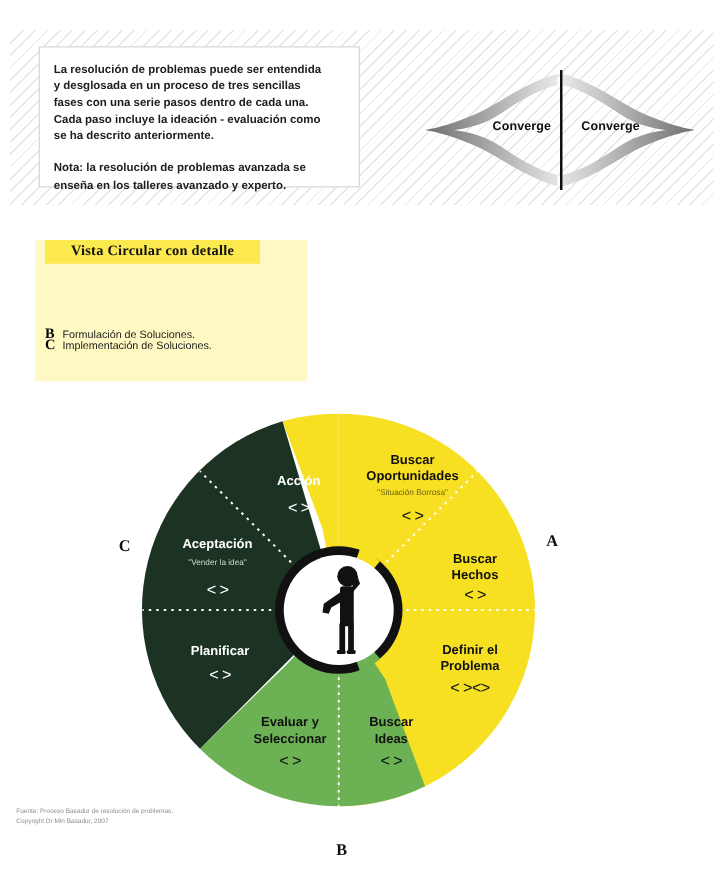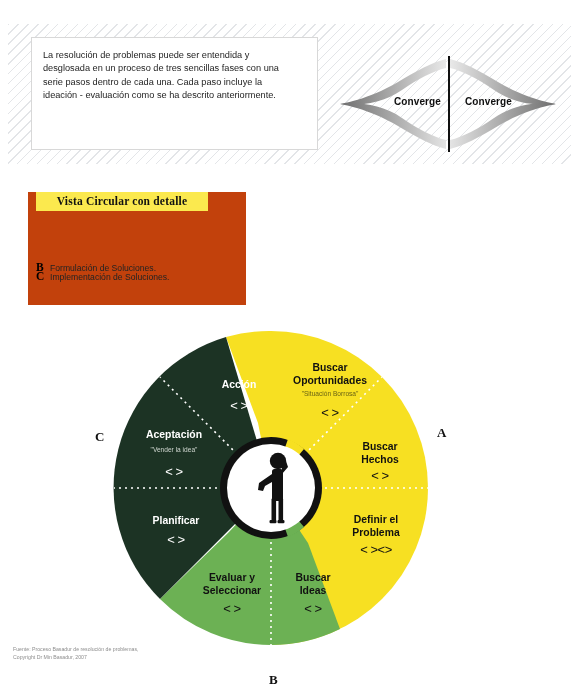--- a/index.html
+++ b/index.html
@@ -25,26 +25,27 @@
     background-color: #ffffff;
     background-image: repeating-linear-gradient(
         135deg,
         #e3e5e8 0px, #e3e5e8 1px,
         #ffffff 1px, #ffffff 7px);
   }
   #intro-card {
     position: absolute;
     left: 23px;
     top: 13px;
-    width: 287px;
+    width: 257px;
     height: 113px;
     background: #ffffff;
     border: 1px solid #d8d8d8;
     box-sizing: border-box;
     padding: 11px 24px 0 11px;
+    font-weight: bold;
   }
   #intro-card p {
     margin: 0;
     font-size: 9.2px;
     line-height: 13.3px;
     color: #1d1d1d;
     font-family: "Liberation Sans", sans-serif;
   }
   #intro-card p.note { margin-top: 13px; }
 
@@ -76,21 +77,21 @@
   #dc-label-diverge { left: 56px; }
   #dc-label-converge { left: 127px; text-align: right; }
 
   
   #legend-box {
     position: absolute;
     left: 28px;
     top: 192px;
     width: 218px;
     height: 113px;
-    background: #c2410c;
+    background: #fef9c3;
   }
   #legend-title {
     position: absolute;
     left: 8px;
     top: 0px;
     width: 172px;
     height: 19px;
     background: #fbe94e;
     color: #111111;
     font-family: "Liberation Serif", serif;
@@ -179,20 +180,21 @@
     white-space: pre-line;
   }
 </style>
 </head>
 <body>
 
 <div id="top-banner">
 
   <div id="intro-card">
     <p>La resolución de problemas puede ser entendida y desglosada en un proceso de tres sencillas fases con una serie pasos dentro de cada una. Cada paso incluye la ideación - evaluación como se ha descrito anteriormente.</p>
+    <p class="note">Nota: la resolución de problemas avanzada se enseña en los talleres avanzado y experto.</p>
   </div>
 
   <div id="dc-wrap">
     <svg width="220" height="92" viewBox="0 0 220 92">
       <defs>
         <linearGradient id="gTop" x1="0" y1="0" x2="1" y2="0">
           <stop offset="0" stop-color="#6e6e6e"></stop>
           <stop offset="1" stop-color="#e9e9e9"></stop>
         </linearGradient>
         <linearGradient id="gBot" x1="0" y1="0" x2="1" y2="0">

